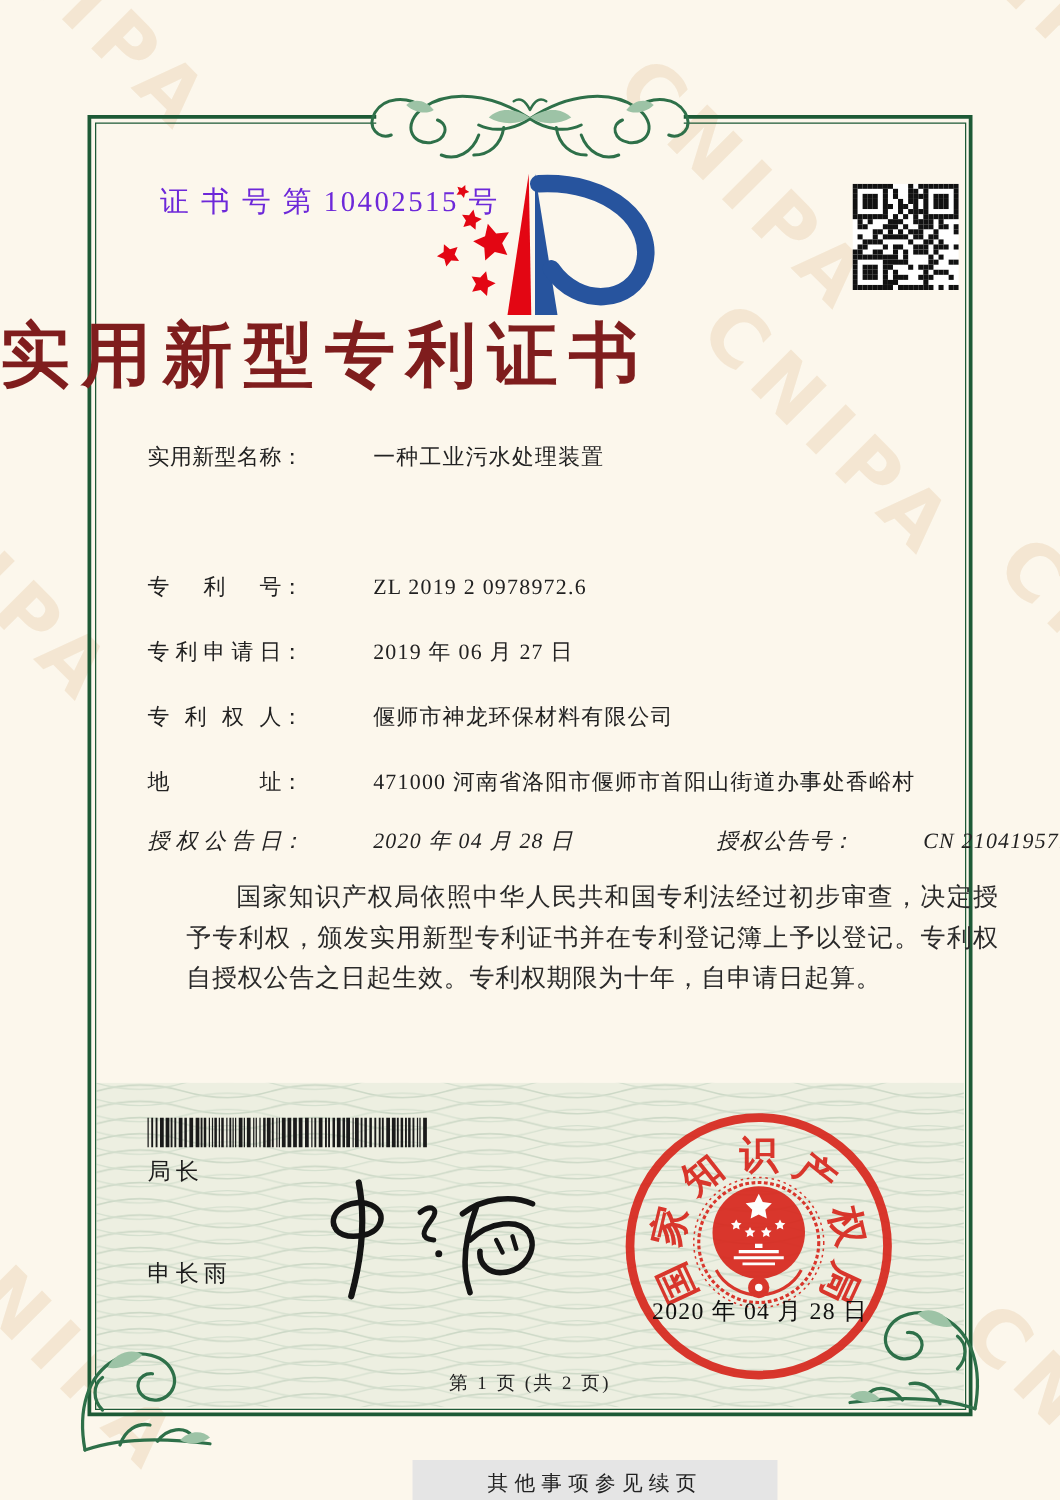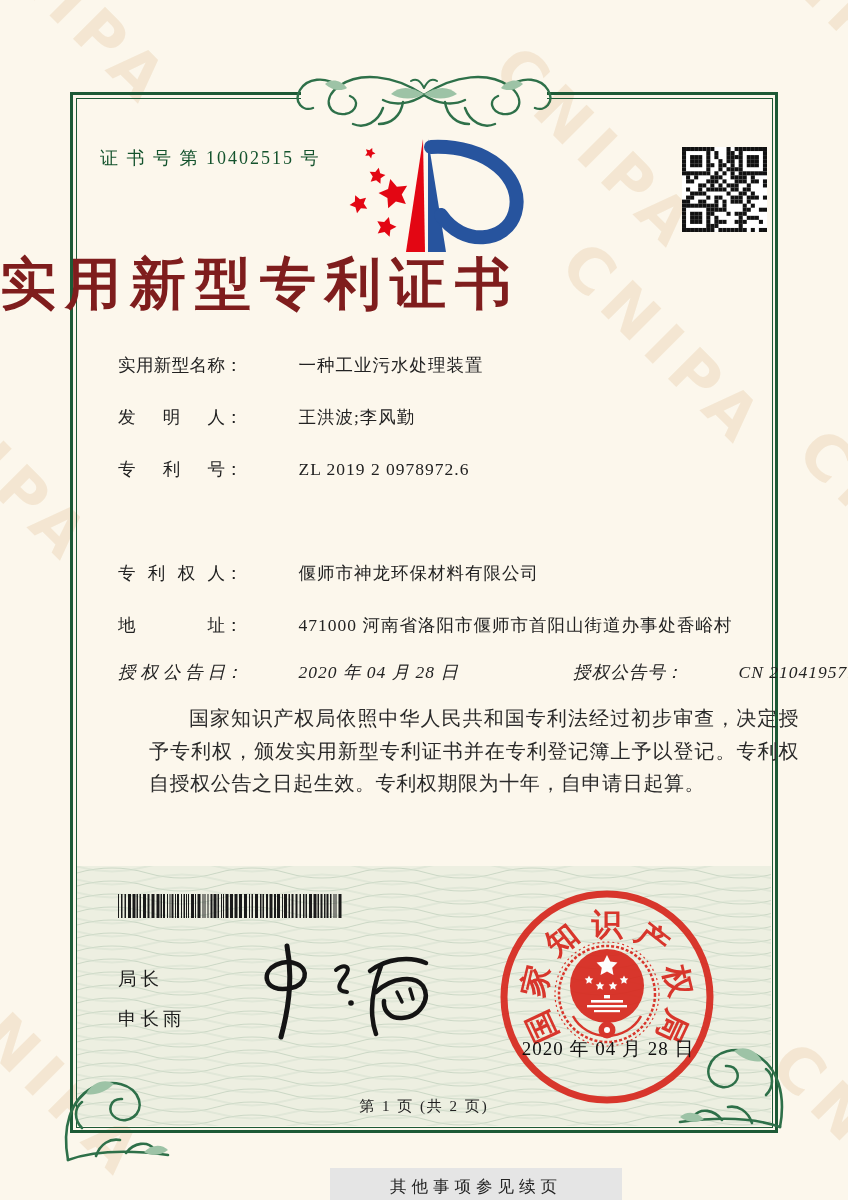--- a/index.html
+++ b/index.html
@@ -24,22 +24,22 @@
   .frame-inner {
     position:absolute; inset:2.5px; border:1.4px solid #1d5a36;
   }
   .waveband {
     position:absolute; left:4px; right:4px; bottom:4px; height:260px;
     z-index:0; overflow:hidden;
   }
   
   .content { position:absolute; inset:0; z-index:3; }
   .cert-no {
-    position:absolute; left:100px; top:146px;
-    font-size:18px; color:#14532d; letter-spacing:2px;
+    position:absolute; left:128px; top:146px;
+    font-size:23px; color:#6d28d9; letter-spacing:2px;
   }
   .logo { position:absolute; left:336px; top:134px; width:200px; height:124px; }
   .qr { position:absolute; left:682px; top:147px; width:85px; height:85px; }
   .doc-title {
     position:absolute; left:0; right:0; top:247px; text-align:left;
     font-size:56px; font-weight:bold; color:#7f1d1d; letter-spacing:9px;
   }
   .frow { position:absolute; left:118px; font-size:17.5px; color:#222; white-space:nowrap; }
   .flabel {
     display:inline-block; width:107px; text-align:justify; text-align-last:justify;
@@ -54,21 +54,21 @@
     font-size:20px; color:#2a2a2a; line-height:1.63; letter-spacing:0.6px;
     text-align:justify;
     margin-left:32px;
   }
   .paras p { text-indent:2em; }
   .barcode { position:absolute; left:117px; top:894px; width:230px; height:24px; }
   .dir-title, .dir-name {
     position:absolute; left:118px; font-family:"Liberation Sans","DejaVu Sans",sans-serif;
     font-size:18.5px; color:#1c1c1c; letter-spacing:4px;
   }
-  .dir-title { top:966px; }
+  .dir-title { top:924px; }
   .dir-name  { top:1006px; }
   .signature { position:absolute; left:250px; top:940px; width:195px; height:102px; }
   .seal { position:absolute; left:496px; top:886px; width:222px; height:222px; z-index:4; }
   .seal-date {
     position:absolute; left:508px; top:1036px; width:200px; text-align:center;
     font-size:19px; color:#101010; letter-spacing:1px; z-index:5; white-space:nowrap;
   }
   .page-num {
     position:absolute; left:0; right:0; top:1097px; text-align:center;
     font-size:15px; color:#222; letter-spacing:2px;
@@ -426,25 +426,25 @@
           <rect x="76" y="80" width="4" height="4"></rect>
           <rect x="80" y="80" width="4" height="4"></rect>
         </g>
     </svg>
 
     <div class="doc-title">实用新型专利证书</div>
 
     <div class="frow" style="top:353px;">
       <span class="flabel">实用新型名称</span><span class="fcolon">：</span><span class="fvalue">一种工业污水处理装置</span>
     </div>
-    <div class="frow" style="top:405px;">
-      <span class="flabel">发明人</span><span class="fcolon">：</span><span class="fvalue">王洪波;李风勤</span>
-    </div>
     <div class="frow" style="top:457px;">
       <span class="flabel">专利号</span><span class="fcolon">：</span><span class="fvalue">ZL 2019 2 0978972.6</span>
+    </div>
+    <div class="frow" style="top:509px;">
+      <span class="flabel">专利申请日</span><span class="fcolon">：</span><span class="fvalue">2019 年 06 月 27 日</span>
     </div>
     <div class="frow" style="top:561px;">
       <span class="flabel">专利权人</span><span class="fcolon">：</span><span class="fvalue">偃师市神龙环保材料有限公司</span>
     </div>
     <div class="frow" style="top:613px;">
       <span class="flabel">地址</span><span class="fcolon">：</span><span class="fvalue">471000 河南省洛阳市偃师市首阳山街道办事处香峪村</span>
     </div>
 
     <div class="frow" style="top:660px;font-style:italic;">
       <span class="flabel">授权公告日</span><span class="fcolon">：</span><span class="fvalue">2020 年 04 月 28 日</span>

